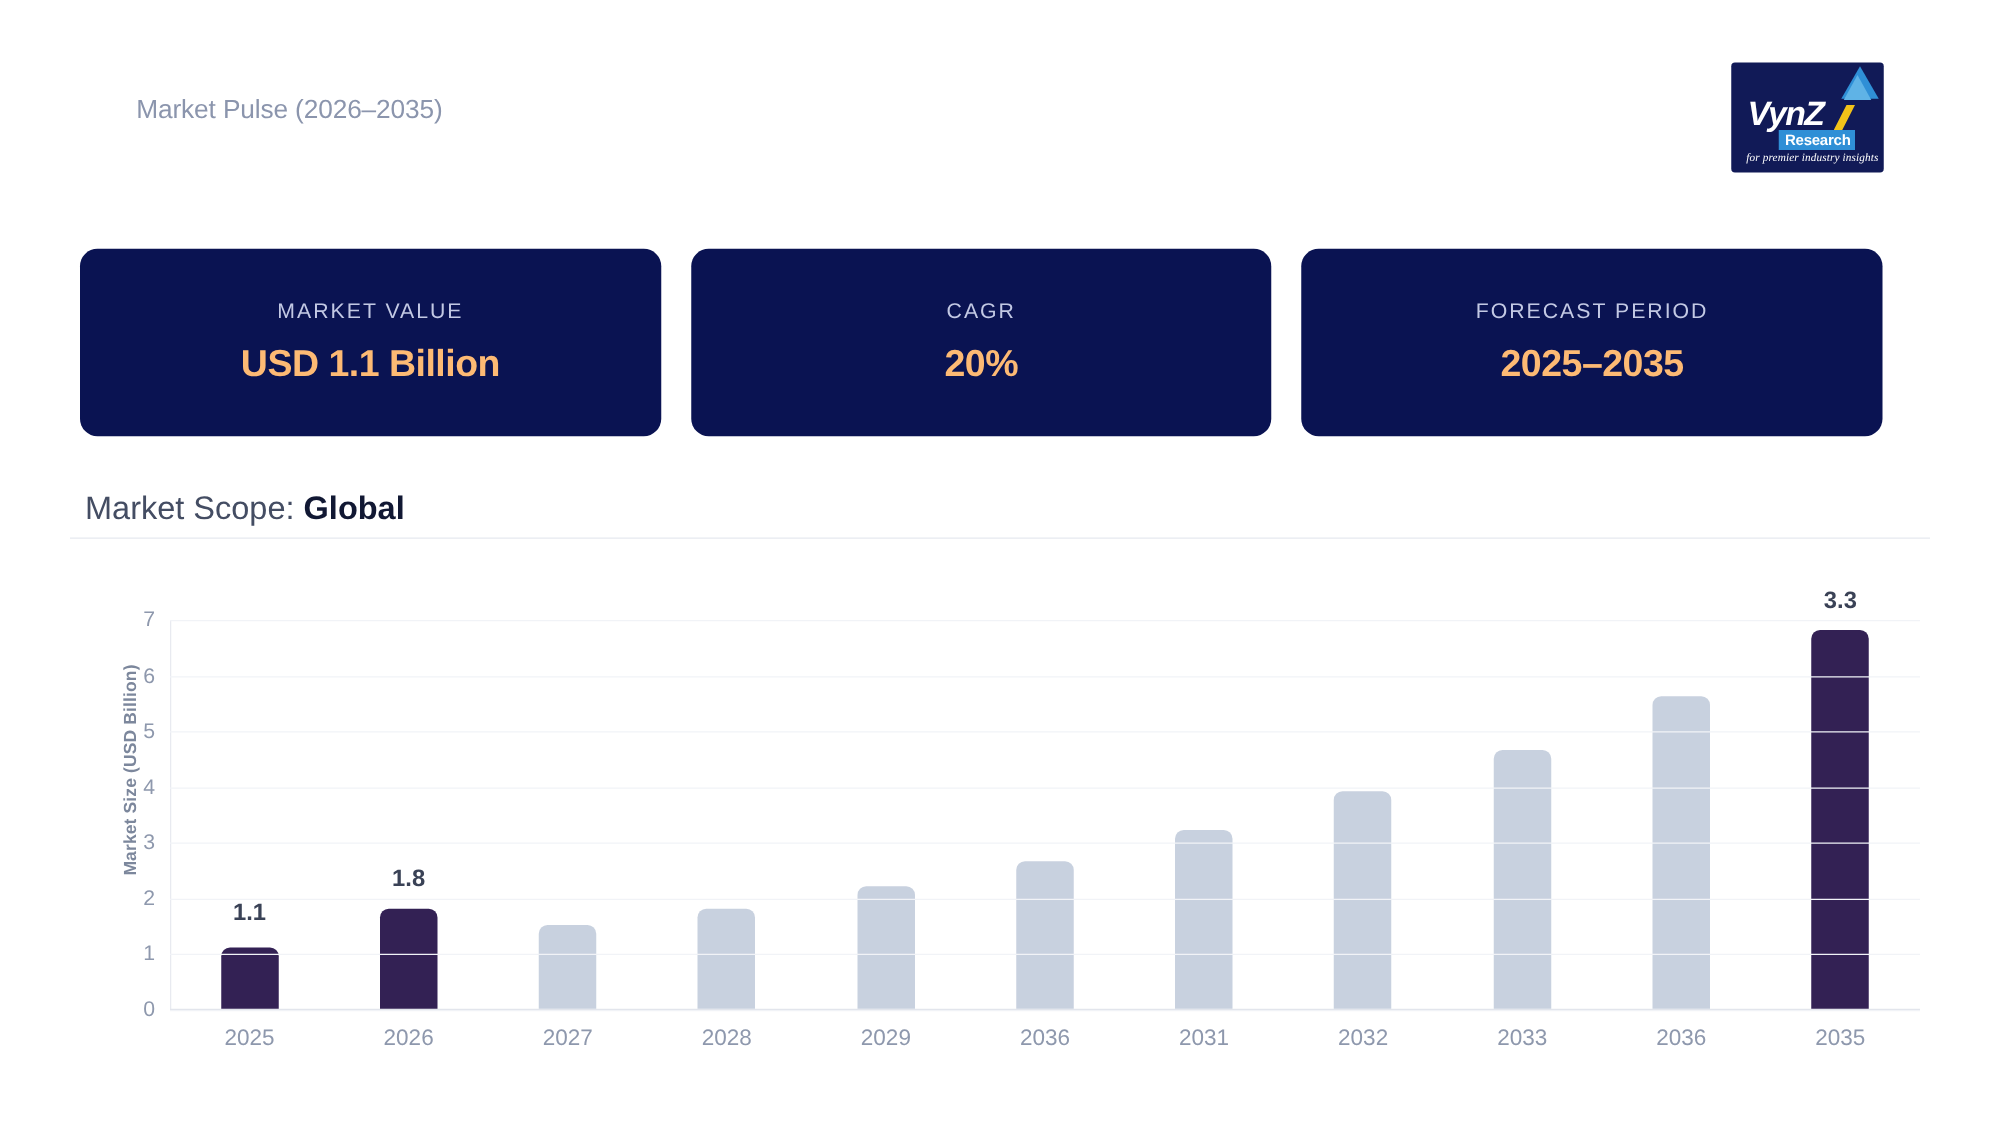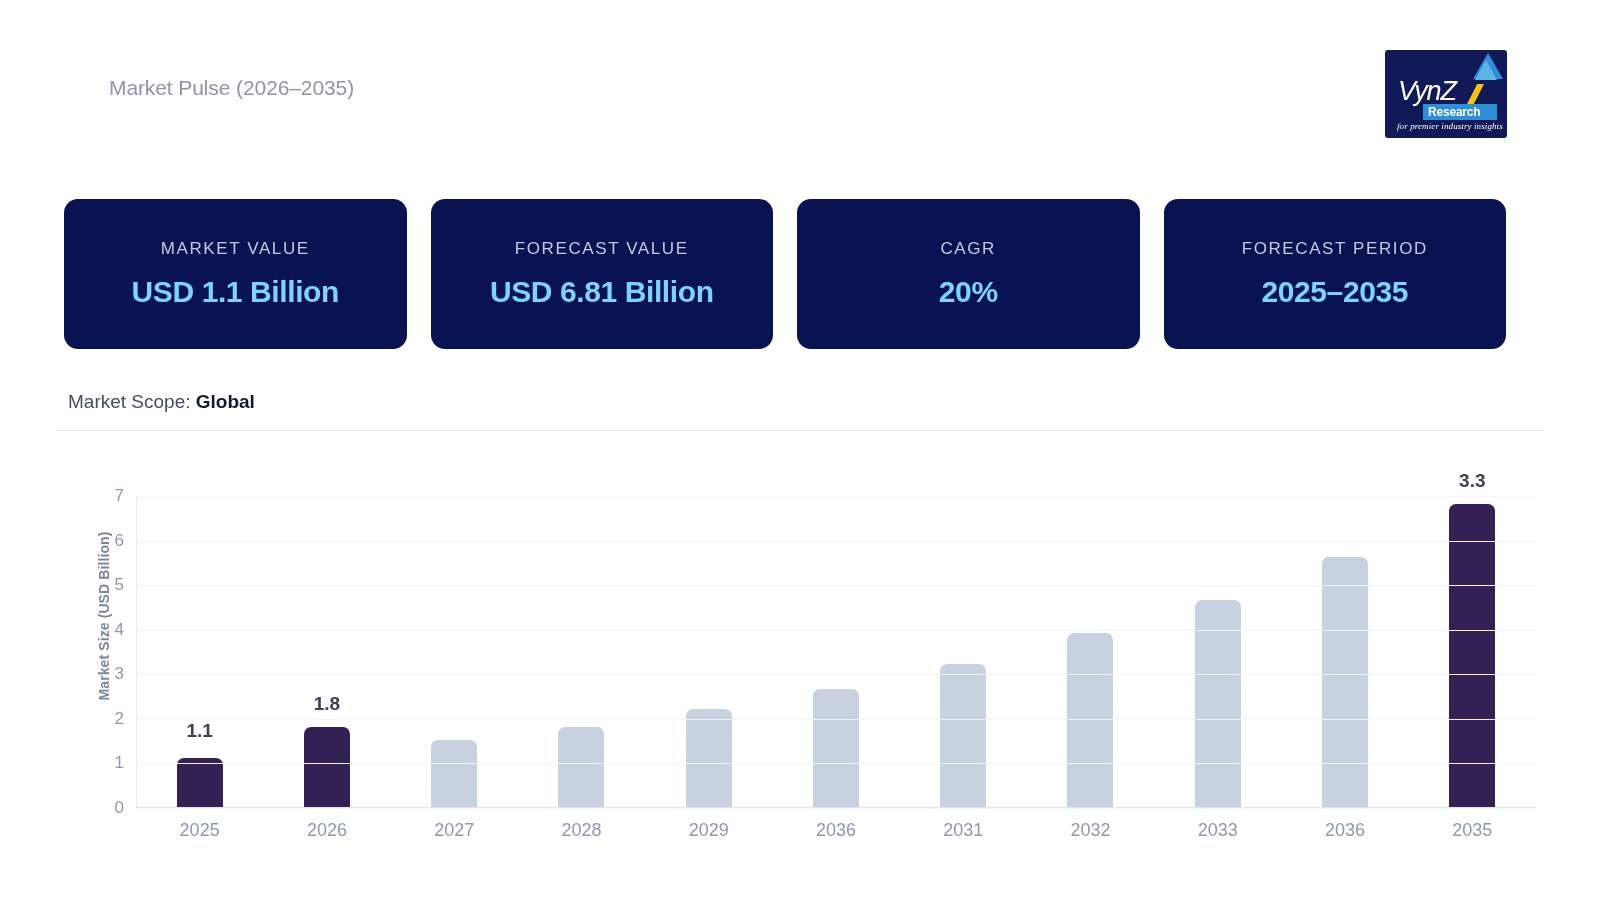--- a/index.html
+++ b/index.html
@@ -41,35 +41,35 @@
   }
   .logo-arrow2 {
     position: absolute; right: 10px; top: 10px;
     width: 0; height: 0;
     border-left: 11px solid transparent;
     border-right: 11px solid transparent;
     border-bottom: 20px solid #5fb3e6;
   }
   .logo-vynz {
     position: absolute; left: 13px; top: 26px;
-    font-size: 27px; font-weight: normal; color: #ffffff;
+    font-size: 27px; font-weight: bold; color: #ffffff;
     font-style: italic; letter-spacing: -1.2px;
     font-family: "Liberation Sans", sans-serif;
   }
   .logo-z-accent {
     position: absolute; left: 82px; top: 34px;
     width: 17px; height: 20px;
     background: #f2c219;
     clip-path: polygon(0 0, 100% 0, 40% 100%, 100% 100%, 0 100%, 60% 0);
   }
   .logo-research {
     position: absolute; left: 38px; top: 54px;
     background: #2f8fd6; color: #ffffff;
     font-size: 12px; font-weight: bold;
-    padding: 1px 17px 1px 5px;
+    padding: 1px 4px 1px 5px;
     letter-spacing: -0.2px;
   }
   .logo-tagline {
     position: absolute; left: 12px; top: 71px;
     color: #ffffff; font-size: 9px; font-style: italic;
     font-family: "Liberation Serif", serif;
     letter-spacing: 0.1px;
   }
 
   
@@ -84,29 +84,29 @@
     border-radius: 14px;
     display: flex; flex-direction: column;
     align-items: center; justify-content: center;
     gap: 16px;
   }
   .kpi-label {
     font-size: 17px; color: #c3c9e4;
     letter-spacing: 1.6px; font-weight: 400;
   }
   .kpi-value {
-    font-size: 30px; color: #7dd3fc; font-weight: bold;
+    font-size: 30px; color: #fdba74; font-weight: bold;
     letter-spacing: -0.4px;
     text-align: center;
   }
 
   
   .scope {
     position: absolute; left: 68px; top: 391px;
-    font-size: 19px; color: #444d63;
+    font-size: 26px; color: #444d63;
   }
   .scope b { color: #111833; font-weight: bold; }
   .divider {
     position: absolute; left: 56px; top: 430px;
     width: 1488px; height: 1px; background: #e6e9ef;
   }
 
   
   .chart {
     position: absolute; left: 56px; top: 448px;
@@ -188,24 +188,20 @@
       <div class="logo-z-accent"></div>
       <div class="logo-research">Research</div>
       <div class="logo-tagline">for premier industry insights</div>
     </div>
   </div>
 
   <div class="kpi-row">
     <div class="kpi-card">
       <div class="kpi-label">MARKET VALUE</div>
       <div class="kpi-value">USD 1.1 Billion</div>
-    </div>
-    <div class="kpi-card">
-      <div class="kpi-label">FORECAST VALUE</div>
-      <div class="kpi-value">USD 6.81 Billion</div>
     </div>
     <div class="kpi-card">
       <div class="kpi-label">CAGR</div>
       <div class="kpi-value">20%</div>
     </div>
     <div class="kpi-card">
       <div class="kpi-label">FORECAST PERIOD</div>
       <div class="kpi-value">2025–2035</div>
     </div>
   </div>

